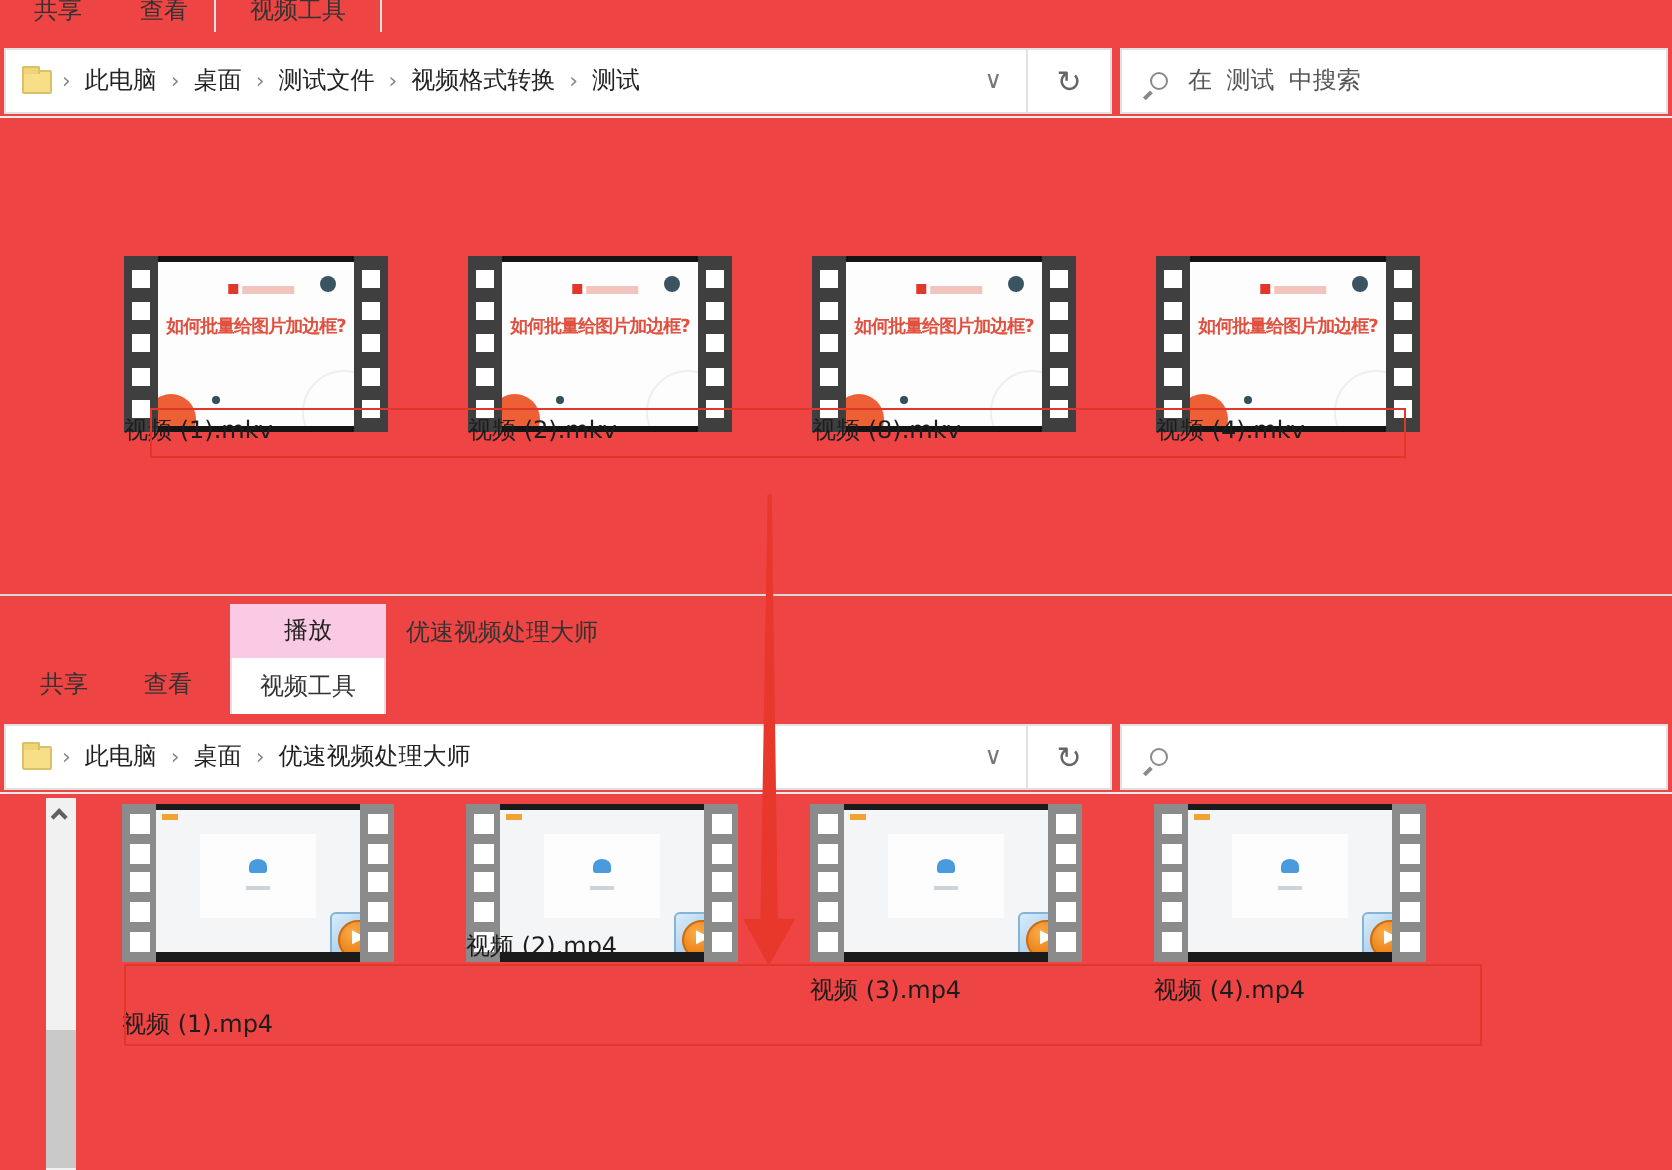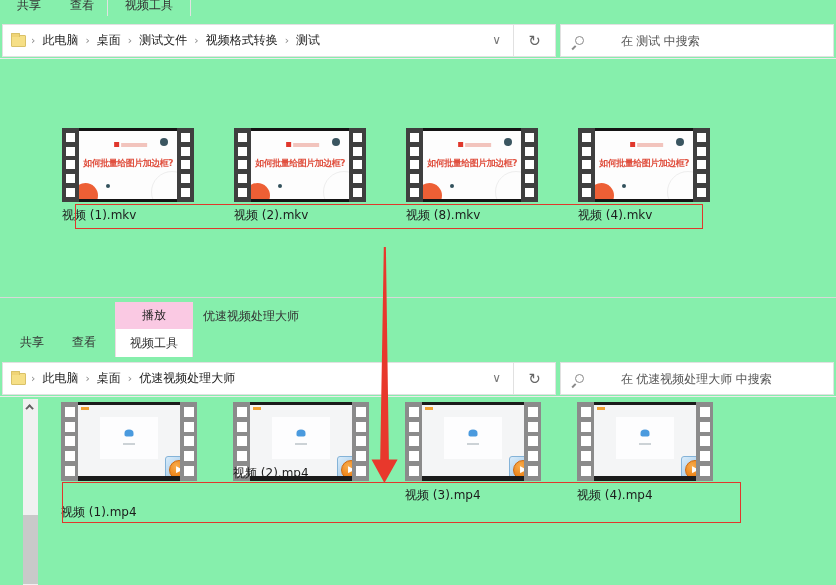--- a/index.html
+++ b/index.html
@@ -1,18 +1,18 @@
 <!DOCTYPE html>
 <html><head>
 <meta charset="utf-8">
 <style>
   * { margin:0; padding:0; box-sizing:border-box; }
   html,body { width:836px; height:585px; background:#fff; overflow:hidden;
     font-family:"DejaVu Sans","Liberation Sans",sans-serif; }
-  .screen { position:relative; width:836px; height:585px; background:#86efac; }
+  .screen { position:relative; width:836px; height:585px; background:#ef4444; }
 
   
   .menubar { position:absolute; left:0; width:836px; height:16px; overflow:hidden; }
   .menu-item { position:absolute; font-size:12px; color:#333; white-space:nowrap; cursor:default; }
   .vsep { position:absolute; top:0; width:1px; height:16px; background:#e2e2e2; }
 
   .addrbox { position:absolute; left:2px; width:512px; height:33px; background:#fff;
     border:1px solid #e1e1e1; display:flex; align-items:center; padding-left:8px; }
   .folder-ic { width:15px; height:12px; background:#f6df86; border:1px solid #d9c168;
     border-radius:1px; position:relative; flex:0 0 auto; }
@@ -23,33 +23,33 @@
   .addr-chev { position:absolute; right:12px; top:8px; color:#777; font-size:12px; }
   .refreshbox { position:absolute; width:43px; height:33px; background:#fff; border:1px solid #e1e1e1;
     display:flex; align-items:center; justify-content:center; color:#666; font-size:15px; }
   .searchbox { position:absolute; left:560px; width:274px; height:33px; background:#fff;
     border:1px solid #e1e1e1; display:flex; align-items:center; padding-left:14px; }
   .mag { width:9px; height:9px; border:1.5px solid #8a8a8a; border-radius:50%; position:relative;
     margin-right:10px; flex:0 0 auto; }
   .mag::after { content:""; position:absolute; width:1.5px; height:5px; background:#8a8a8a;
     left:-3px; top:8px; transform:rotate(45deg); }
   .searchinput { border:none; outline:none; font-size:12px; color:#444; width:220px;
-    font-family:Liberation Sans, sans-serif; background:transparent;margin-left:27px; }
+    font-family:Liberation Mono, monospace; background:transparent; }
   .searchinput::placeholder { color:#555; opacity:1; }
   .hline { position:absolute; left:0; width:836px; height:1px; background:#ebebeb; }
 
   
   .thumb { position:absolute; display:flex; }
   .sprocket { width:17px; display:flex; flex-direction:column; justify-content:space-evenly;
     align-items:center; }
   .hole { width:9px; height:9px; background:#fff; }
   .frame { flex:1; position:relative; overflow:hidden; }
 
   
-  .t-thumb { width:132px; height:74px; }
+  .t-thumb { width:132px; height:88px; }
   .t-thumb .sprocket { background:#3f3f3f; }
   .t-thumb .frame { background:#fdfdfd; border-top:3px solid #141414; border-bottom:3px solid #141414; }
   .logo-row { position:absolute; top:11px; left:50%; transform:translateX(-42%);
     display:flex; align-items:center; }
   .logo-sq { width:5px; height:5px; background:#e0372c; margin-right:2px; }
   .logo-bar { width:26px; height:4px; background:#f2c4bd; }
   .headline { position:absolute; top:26px; left:0; right:0; text-align:center;
     font-size:9px; font-weight:bold; color:#e05140; letter-spacing:-0.5px; white-space:nowrap; }
   .dot-teal { position:absolute; top:7px; right:9px; width:8px; height:8px;
     border-radius:50%; background:#3a5560; }
@@ -280,21 +280,20 @@
       <span class="crumb">桌面</span>
       <span class="csep">›</span>
       <span class="crumb">优速视频处理大师</span>
       <span class="addr-chev">∨</span>
     </div>
     <div class="refreshbox" style="left:513px; top:362px;">
       <span>↻</span>
     </div>
     <div class="searchbox" style="top:362px;">
       <span class="mag"></span>
-      <input class="searchinput" placeholder="在 优速视频处理大师 中搜索" style="">
     </div>
     <div class="hline" style="top:396px;"></div>
 
     <div class="vscroll">
       <div class="vs-up">
           <i></i>
         </div>
       <div class="vs-thumb"></div>
     </div>
 

